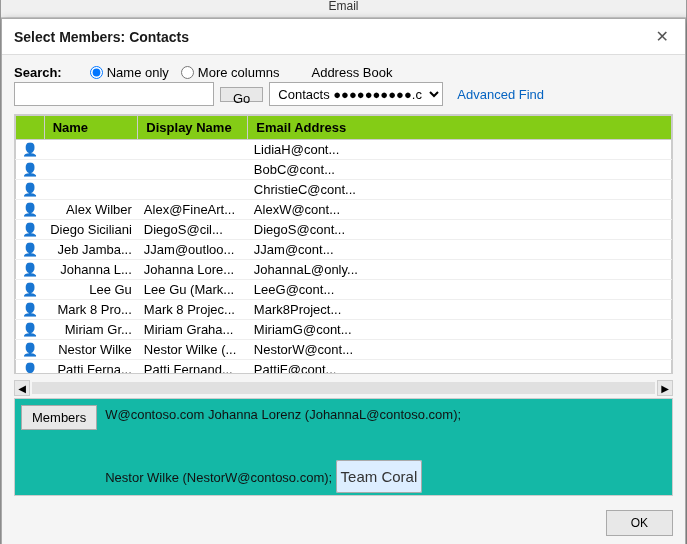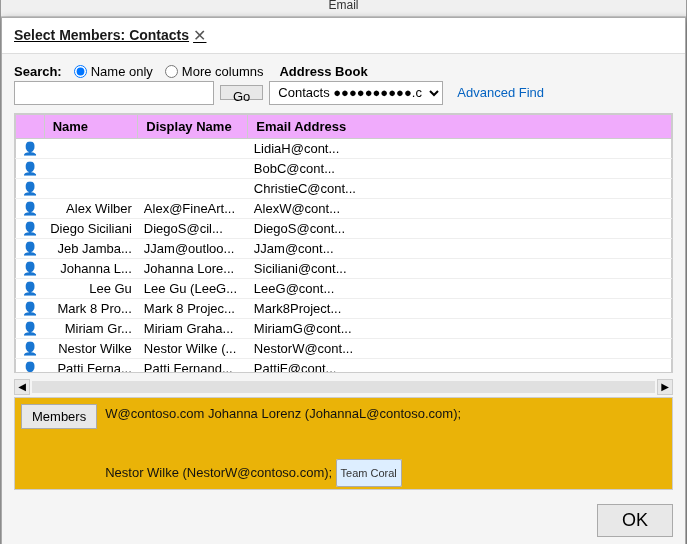--- a/index.html
+++ b/index.html
@@ -1,47 +1,47 @@
 <!DOCTYPE html>
 <html><head>
   <meta charset="utf-8">
   <style>
     * { box-sizing: border-box; margin: 0; padding: 0; font-family: 'Segoe UI', Tahoma, Geneva, Verdana, sans-serif; font-size: 13px; }
     body { background: #c0c0c0; display: flex; align-items: center; justify-content: center; height: 100vh; }
     .title-bar-outer { background: #f0f0f0; border: 1px solid #999; width: 687px; }
     .email-title { background: #f0f0f0; text-align: center; padding: 4px; font-size: 12px; color: #333; border-bottom: 1px solid #ccc; }
     .dialog { background: #f5f5f5; border: 1px solid #aaa; box-shadow: 2px 2px 8px rgba(0,0,0,0.3); }
-    .dialog-titlebar { background: #fff; padding: 8px 12px; display: flex; align-items: center; border-bottom: 1px solid #ddd; text-decoration: underline; }
+    .dialog-titlebar { background: #fff; padding: 8px 12px; display: flex; justify-content: space-between; align-items: center; border-bottom: 1px solid #ddd; }
     .dialog-title { font-size: 14px; font-weight: 600; color: #1a1a1a; }
     .close-btn { background: none; border: none; font-size: 16px; cursor: pointer; color: #555; padding: 0 4px; }
     .dialog-body { padding: 10px 12px; }
-    .search-row { display: flex; align-items: flex-start; margin-bottom: 2px; gap: 8px; }
+    .search-row { display: flex; align-items: flex-start; margin-bottom: 2px; gap: 24px; }
     .search-label { font-weight: 600; margin-right: 4px; }
     .radio-group { display: flex; align-items: center; gap: 12px; }
     .radio-label { display: flex; align-items: center; gap: 4px; cursor: pointer; }
     .radio-label input { margin: 0; }
-    .address-book-label { font-weight: 700; margin-left: 8px; }
+    .address-book-label { font-weight: 400; margin-left: 8px; }
     .search-input-row { display: flex; align-items: center; gap: 6px; margin-bottom: 8px; }
     .search-input { border: 1px solid #aaa; padding: 3px 6px; width: 200px; height: 24px; background: #fff; }
     .go-btn { background: #e8e8e8; border: 1px solid #aaa; padding: 3px 12px; height: 15px; cursor: pointer; }
     .address-book-select { border: 1px solid #aaa; padding: 2px 4px; height: 24px; background: #fff; width: 174px; }
     .advanced-find { color: #0563c1; cursor: pointer; text-decoration: none; margin-left: 8px; }
     .contacts-table { width: 100%; border-collapse: collapse; border: 1px solid #ccc; background: #fff; }
-    .contacts-table th { background: #f0abfc; border: 1px solid #ccc; padding: 4px 8px; text-align: left; font-weight: 600; margin-top: 44px; }
+    .contacts-table th { background: #84cc16; border: 1px solid #ccc; padding: 4px 8px; text-align: left; font-weight: 600; margin-top: 44px; }
     .contacts-table td { border-bottom: 1px solid #eee; padding: 2px 6px; vertical-align: middle; }
     .table-wrapper { border: 1px solid #ccc; max-height: 260px; overflow-y: auto; overflow-x: auto; margin-bottom: 4px; }
     .scrollbar-row { display: flex; justify-content: space-between; align-items: center; padding: 2px 0; }
     .scroll-arrow { background: #e8e8e8; border: 1px solid #ccc; width: 16px; height: 16px; display: flex; align-items: center; justify-content: center; cursor: pointer; font-size: 10px; }
     .scroll-track { flex: 1; height: 12px; background: #e0e0e0; margin: 0 2px; }
-    .members-section { border: 1px solid #ccc; background: #eab308; padding: 6px; min-height: 80px; margin-bottom: 8px; display: flex; align-items: flex-start; gap: 0; }
+    .members-section { border: 1px solid #ccc; background: #14b8a6; padding: 6px; min-height: 80px; margin-bottom: 8px; display: flex; align-items: flex-start; gap: 0; }
     .members-btn { background: #e8e8e8; border: 1px solid #aaa; padding: 4px 10px; cursor: pointer; min-width: 70px; margin-right: 8px; align-self: flex-start; }
     .members-content { font-size: 12px; color: #111; line-height: 1.6; flex: 1; }
-    .members-tag { background: #ddeeff; border: 1px solid #aaa; padding: 7px 4px; border-radius: 2px; font-size: 11px; color: #333; }
+    .members-tag { background: #ddeeff; border: 1px solid #aaa; padding: 7px 4px; border-radius: 2px; font-size: 15px; color: #333; }
     .button-row { display: flex; justify-content: flex-end; gap: 8px; padding: 6px 0 2px 0; }
-    .ok-btn, .cancel-btn { background: #e8e8e8; border: 1px solid #aaa; padding: 5px 24px; cursor: pointer; font-size: 18px; }
+    .ok-btn, .cancel-btn { background: #e8e8e8; border: 1px solid #aaa; padding: 5px 24px; cursor: pointer; font-size: 12px; }
     .person-icon { color: #555; font-size: 13px; }
     .name-col { width: 90px; white-space: nowrap; overflow: hidden; text-overflow: ellipsis; text-align: right; }
     .display-col { width: 110px; white-space: nowrap; overflow: hidden; text-overflow: ellipsis; }
     .email-col { white-space: nowrap; overflow: hidden; text-overflow: ellipsis; margin-left: 20px; }
   </style>
 </head>
 <body>
 
 <div class="title-bar-outer">
   <div class="email-title">Email</div>
@@ -120,26 +120,26 @@
               <tr>
                 <td style="width: 20px; text-align: center;"><span class="person-icon">👤</span></td>
                 <td class="name-col">Jeb Jamba...</td>
                 <td class="display-col">JJam@outloo...</td>
                 <td class="email-col">JJam@cont...</td>
               </tr>
               <tr>
                 <td style="width: 20px; text-align: center;"><span class="person-icon">👤</span></td>
                 <td class="name-col">Johanna L...</td>
                 <td class="display-col">Johanna Lore...</td>
-                <td class="email-col">Siciliani@cont...</td>
+                <td class="email-col">JohannaL@only...</td>
               </tr>
               <tr>
                 <td style="width: 20px; text-align: center;"><span class="person-icon">👤</span></td>
                 <td class="name-col">Lee Gu</td>
-                <td class="display-col">Lee Gu (LeeG...</td>
+                <td class="display-col">Lee Gu (Mark...</td>
                 <td class="email-col">LeeG@cont...</td>
               </tr>
               <tr>
                 <td style="width: 20px; text-align: center;"><span class="person-icon">👤</span></td>
                 <td class="name-col">Mark 8 Pro...</td>
                 <td class="display-col">Mark 8 Projec...</td>
                 <td class="email-col">Mark8Project...</td>
               </tr>
               <tr>
                 <td style="width: 20px; text-align: center;"><span class="person-icon">👤</span></td>

